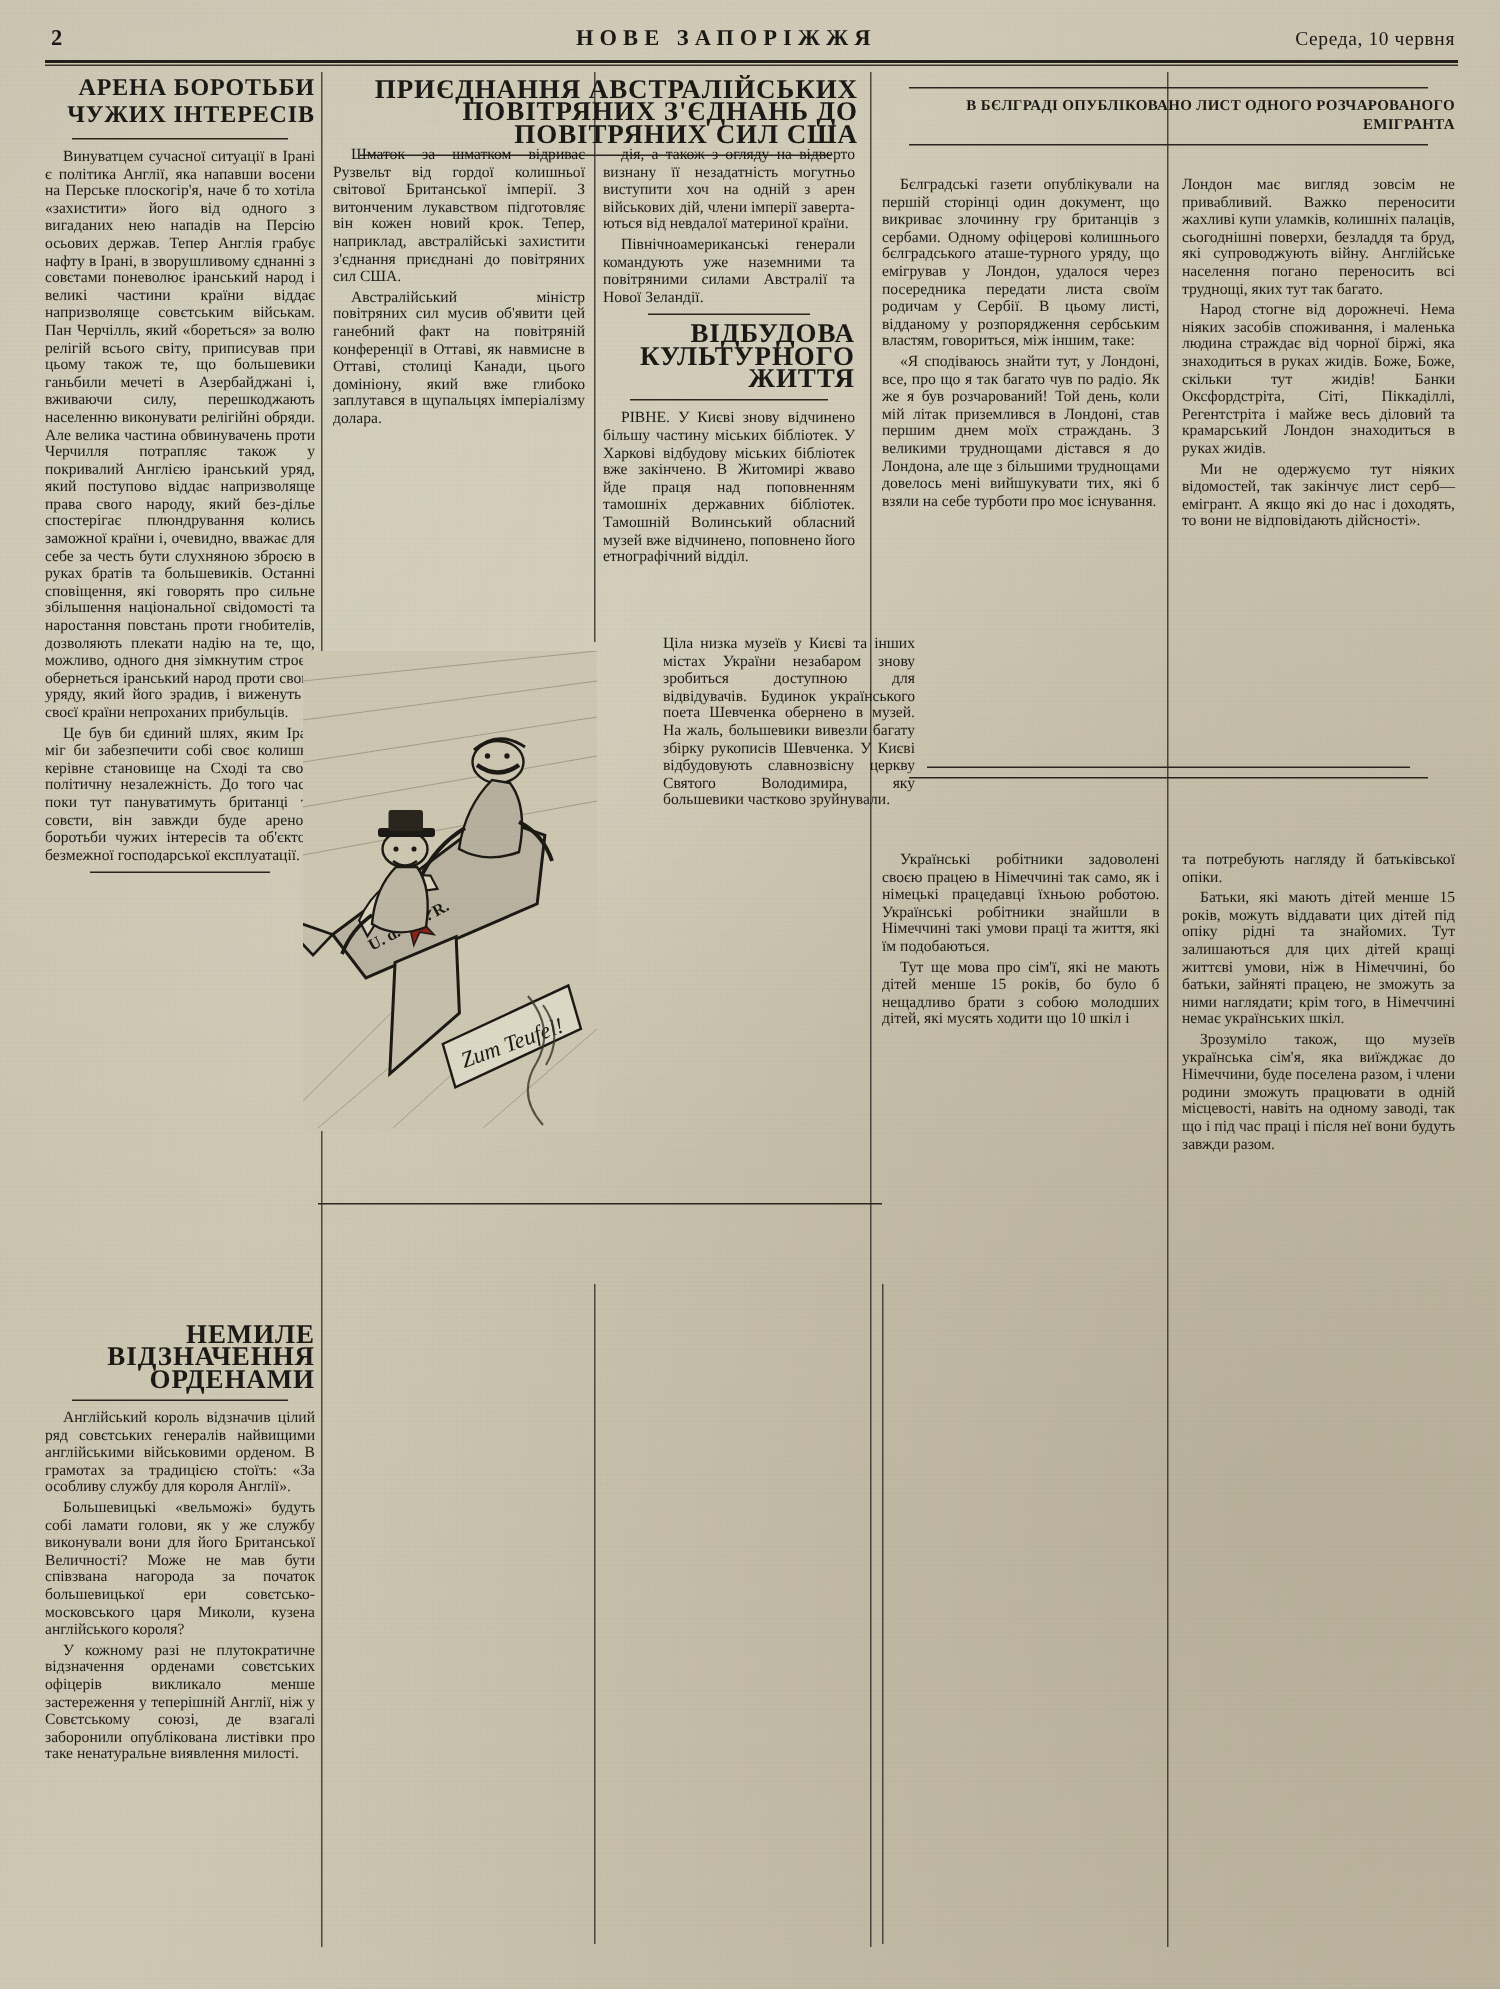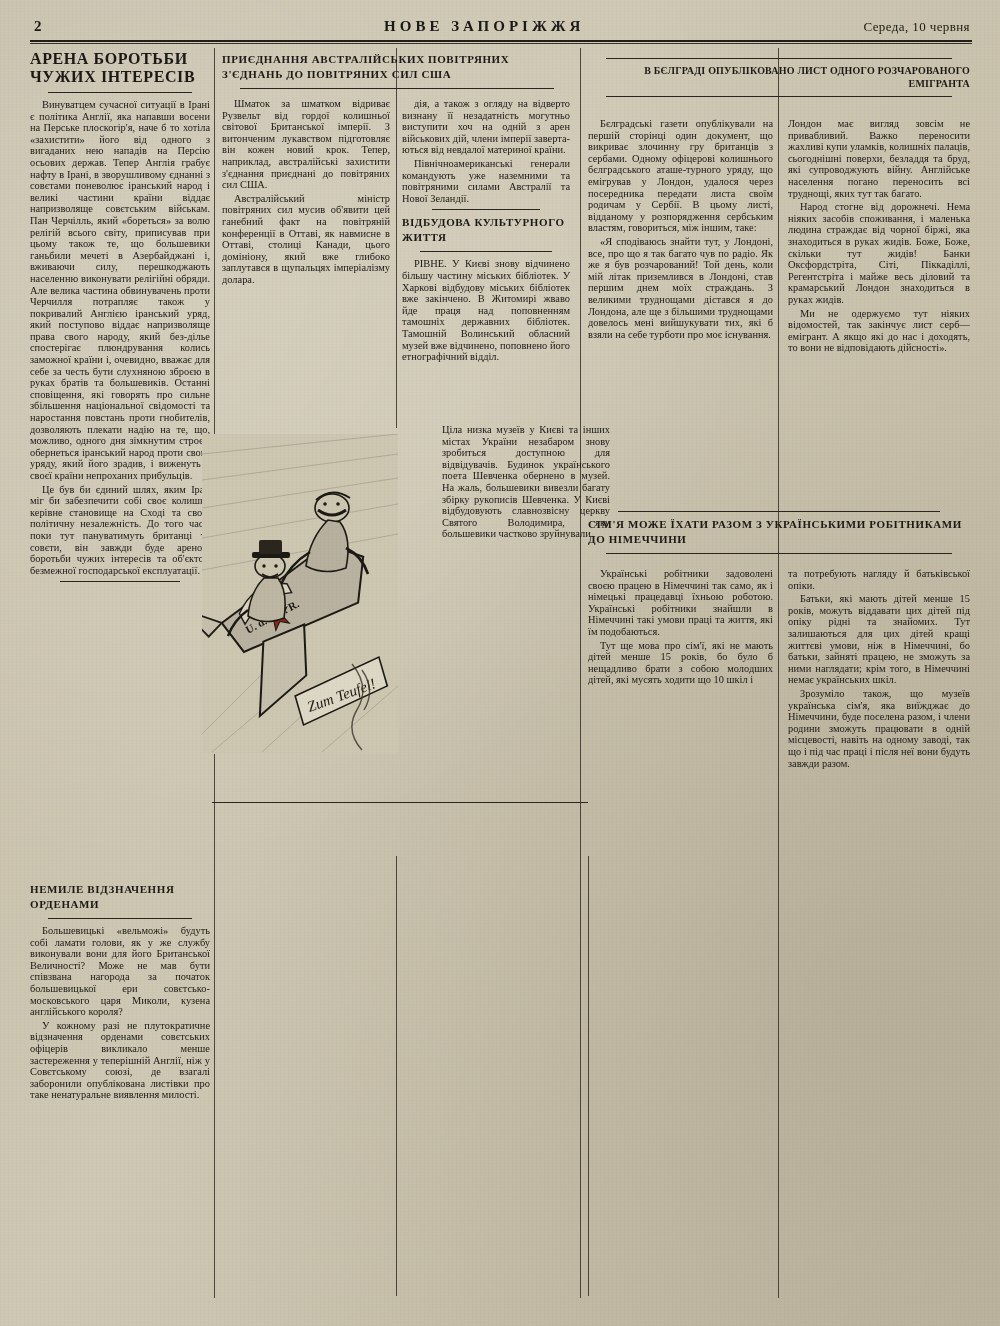--- a/index.html
+++ b/index.html
@@ -75,27 +75,27 @@
     font-size: 10.4px;
     line-height: 11.6px;
     hyphens: auto;
   }
   .c1 { left: 30px;  width: 180px; top: 50px; }
   .c4 { left: 588px; width: 185px; top: 118px; }
   .c5 { left: 788px; width: 182px; top: 118px; }
 
   .hl {
     font-weight: bold;
-    text-align: left;
+    text-align: right;
     letter-spacing: .6px;
     line-height: 18px;
   }
   .hl-xl { font-size: 18px; }
   .hl-lg { font-size: 16px; }
-  .hl-md { font-size: 11px; line-height: 15px; }
+  .hl-md { font-size: 18px; line-height: 15px; }
 
   .sub {
     text-align: right;
     font-size: 10px;
     line-height: 12.5px;
     font-weight: bold;
     letter-spacing: .2px;
   }
   p { margin: 0 0 2px 0; text-indent: 12px; }
   p.noind { text-indent: 0; }
@@ -196,20 +196,21 @@
     <div class="hl hl-lg">АРЕНА БОРОТЬБИ ЧУЖИХ ІНТЕРЕСІВ</div>
     <hr class="divider">
     <p>Винуватцем сучасної ситуації в Ірані є політика Англії, яка напавши восени на Перське плоскогір'я, наче б то хотіла «захистити» його від одного з вигаданих нею нападів на Персію осьових держав. Тепер Англія грабує нафту в Ірані, в зворушливому єднанні з совєтами поневолює іранський народ і великі частини країни віддає напризволяще совєтським військам. Пан Черчілль, який «бореться» за волю релігій всього світу, приписував при цьому також те, що большевики ганьбили мечеті в Азербайджані і, вживаючи силу, перешкоджають населенню виконувати релігійні обряди. Але велика частина обвинувачень проти Черчилля потрапляє також у покривалий Англією іранський уряд, який поступово віддає напризволяще права свого народу, який без-ділье спостерігає плюндрування колись заможної країни і, очевидно, вважає для себе за честь бути слухняною зброєю в руках братів та большевиків. Останні сповіщення, які говорять про сильне збільшення національної свідомості та наростання повстань проти гнобителів, дозволяють плекати надію на те, що, можливо, одного дня зімкнутим строєм обернеться іранський народ проти свого уряду, який його зрадив, і виженуть з своєї країни непроханих прибульців.</p>
     <p>Це був би єдиний шлях, яким Іран міг би забезпечити собі своє колишнє керівне становище на Сході та свою політичну незалежність. До того часу, поки тут пануватимуть британці та совєти, він завжди буде ареною боротьби чужих інтересів та об'єктом безмежної господарської експлуатації.</p>
     <hr class="divider-thin">
   </div>
 
   <div class="col c1b">
     <div class="hl hl-md">НЕМИЛЕ ВІДЗНАЧЕННЯ ОРДЕНАМИ</div>
     <hr class="divider">
+    <p>Англійський король відзначив цілий ряд совєтських генералів найвищими англійськими військовими орденом. В грамотах за традицією стоїть: «За особливу службу для короля Англії».</p>
     <p>Большевицькі «вельможі» будуть собі ламати голови, як у же службу виконували вони для його Британської Величності? Може не мав бути співзвана нагорода за початок большевицької ери совєтсько-московського царя Миколи, кузена англійського короля?</p>
     <p>У кожному разі не плутократичне відзначення орденами совєтських офіцерів викликало менше застереження у теперішній Англії, ніж у Совєтському союзі, де взагалі заборонили опублікована листівки про таке ненатуральне виявлення милості.</p>
   </div>
 
   <div class="col" style="left:222px; width:350px; top:52px;">
     <div class="hl hl-md">ПРИЄДНАННЯ АВСТРАЛІЙСЬКИХ ПОВІТРЯНИХ З'ЄДНАНЬ ДО ПОВІТРЯНИХ СИЛ США</div>
     <hr class="divider">
   </div>
 
   <div class="col" style="left:222px; width:168px; top:98px;">
@@ -311,21 +312,20 @@
   </div>
 
   <div class="col c5">
     <p class="noind">Лондон має вигляд зовсім не привабливий. Важко переносити жахливі купи уламків, колишніх палаців, сьогоднішні поверхи, безладдя та бруд, які супроводжують війну. Англійське населення погано переносить всі труднощі, яких тут так багато.</p>
     <p>Народ стогне від дорожнечі. Нема ніяких засобів споживання, і маленька людина страждає від чорної біржі, яка знаходиться в руках жидів. Боже, Боже, скільки тут жидів! Банки Оксфордстріта, Сіті, Піккаділлі, Регентстріта і майже весь діловий та крамарський Лондон знаходиться в руках жидів.</p>
     <p>Ми не одержуємо тут ніяких відомостей, так закінчує лист серб—емігрант. А якщо які до нас і доходять, то вони не відповідають дійсності».</p>
   </div>
 
   <div class="col" style="left:588px; width:382px; top:506px;">
     <hr class="divider-thin">
-    <div class="hl hl-md">СІМ'Я МОЖЕ ЇХАТИ РАЗОМ З УКРАЇНСЬКИМИ РОБІТНИКАМИ ДО НІМЕЧЧИНИ</div>
     <hr class="divider">
   </div>
 
   <div class="col" style="left:588px; width:185px; top:568px;">
     <p>Українські робітники задоволені своєю працею в Німеччині так само, як і німецькі працедавці їхньою роботою. Українські робітники знайшли в Німеччині такі умови праці та життя, які їм подобаються.</p>
     <p>Тут ще мова про сім'ї, які не мають дітей менше 15 років, бо було б нещадливо брати з собою молодших дітей, які мусять ходити що 10 шкіл і</p>
   </div>
 
   <div class="col" style="left:788px; width:182px; top:568px;">
     <p class="noind">та потребують нагляду й батьківської опіки.</p>

